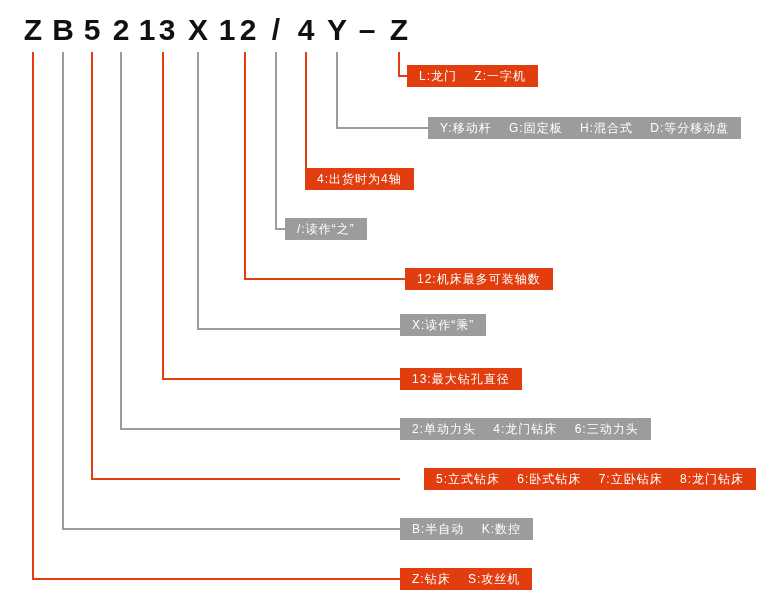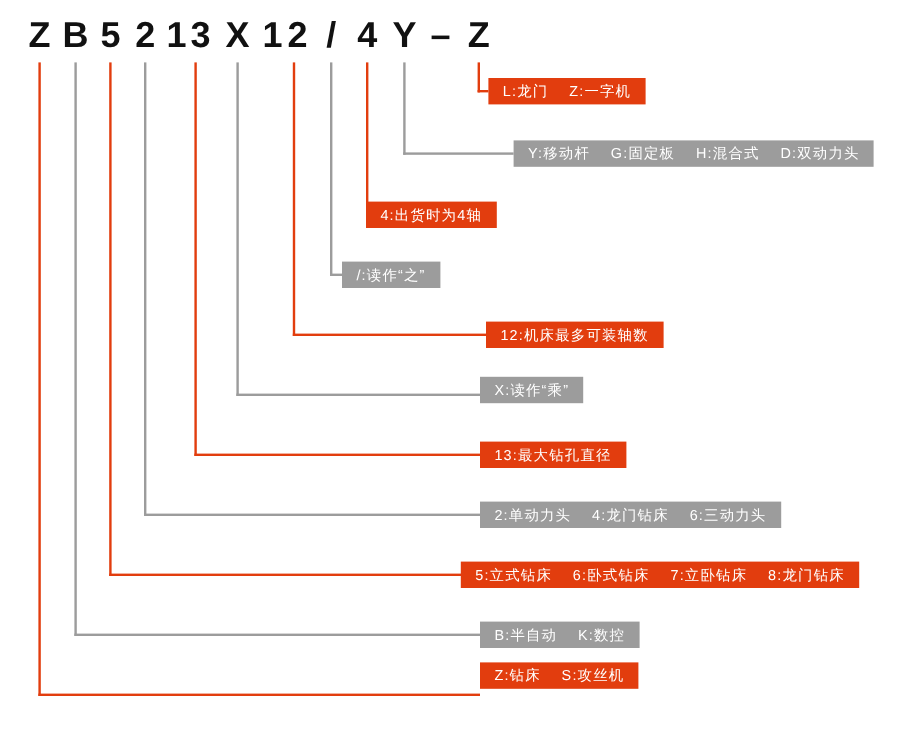--- a/index.html
+++ b/index.html
@@ -61,21 +61,21 @@
 
   <div>
     <div class="vline red-bg" style="left:398px; top:52px; height:25px"></div>
     <div class="hline red-bg" style="left:398px; top:75px; width:9px"></div>
     <div class="box red-bg" style="left:407px; top:65px">L:龙门    Z:一字机</div>
   </div>
 
   <div>
     <div class="vline gray-bg" style="left:336px; top:52px; height:77px"></div>
     <div class="hline gray-bg" style="left:336px; top:127px; width:92px"></div>
-    <div class="box gray-bg" style="left:428px; top:117px">Y:移动杆    G:固定板    H:混合式    D:双动力头</div>
+    <div class="box gray-bg" style="left:428px; top:117px">Y:移动杆    G:固定板    H:混合式    D:等分移动盘</div>
   </div>
 
   <div>
     <div class="vline red-bg" style="left:305px; top:52px; height:128px"></div>
     <div class="hline red-bg" style="left:305px; top:178px; width:4px"></div>
     <div class="box red-bg" style="left:305px; top:168px">4:出货时为4轴</div>
   </div>
 
   <div>
     <div class="vline gray-bg" style="left:275px; top:52px; height:178px"></div>
@@ -103,28 +103,28 @@
 
   <div>
     <div class="vline gray-bg" style="left:120px; top:52px; height:378px"></div>
     <div class="hline gray-bg" style="left:120px; top:428px; width:280px"></div>
     <div class="box gray-bg" style="left:400px; top:418px">2:单动力头    4:龙门钻床    6:三动力头</div>
   </div>
 
   <div>
     <div class="vline red-bg" style="left:91px; top:52px; height:428px"></div>
     <div class="hline red-bg" style="left:91px; top:478px; width:309px"></div>
-    <div class="box red-bg" style="left:384px; top:468px">5:立式钻床    6:卧式钻床    7:立卧钻床    8:龙门钻床</div>
+    <div class="box red-bg" style="left:424px; top:468px">5:立式钻床    6:卧式钻床    7:立卧钻床    8:龙门钻床</div>
   </div>
 
   <div>
     <div class="vline gray-bg" style="left:62px; top:52px; height:478px"></div>
     <div class="hline gray-bg" style="left:62px; top:528px; width:338px"></div>
     <div class="box gray-bg" style="left:400px; top:518px">B:半自动    K:数控</div>
   </div>
 
   <div>
     <div class="vline red-bg" style="left:32px; top:52px; height:528px"></div>
     <div class="hline red-bg" style="left:32px; top:578px; width:368px"></div>
-    <div class="box red-bg" style="left:400px; top:552px">Z:钻床    S:攻丝机</div>
+    <div class="box red-bg" style="left:400px; top:568px">Z:钻床    S:攻丝机</div>
   </div>
 
 </div>
 
 </body></html>

